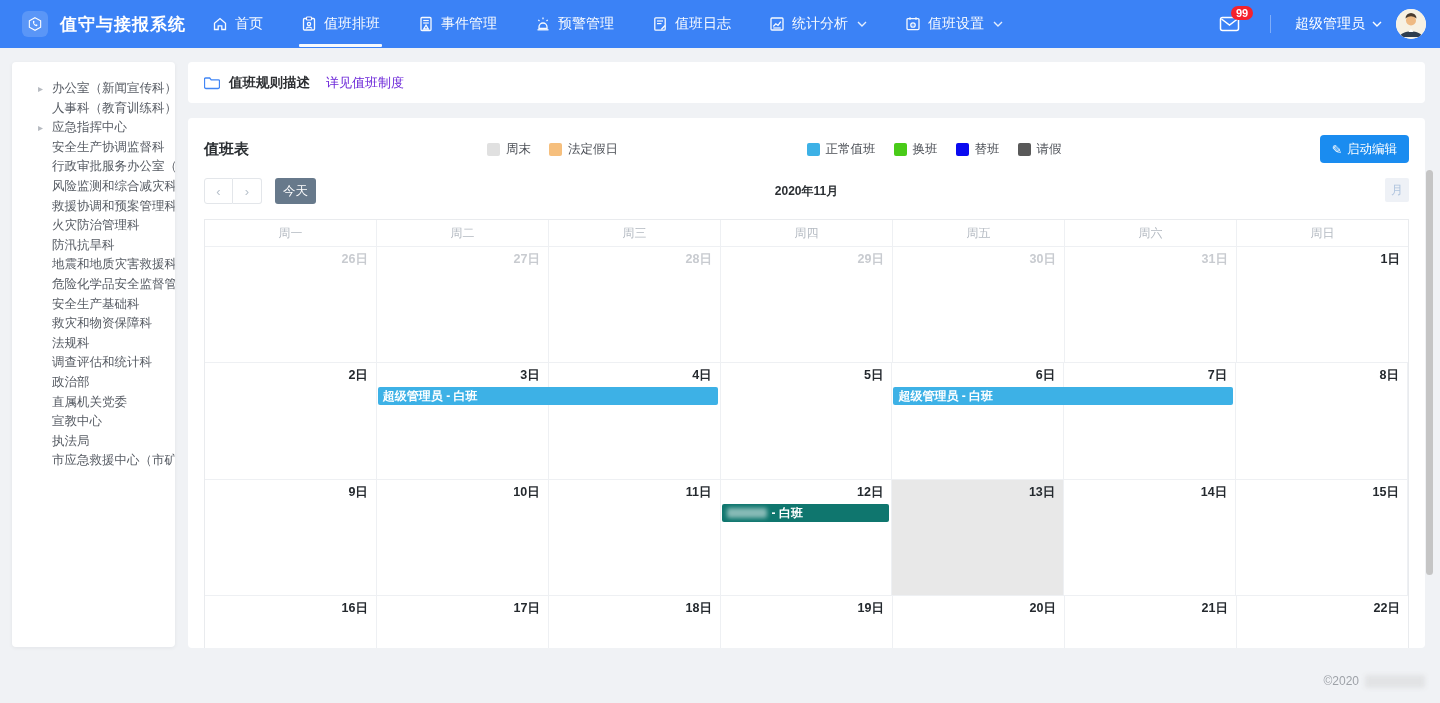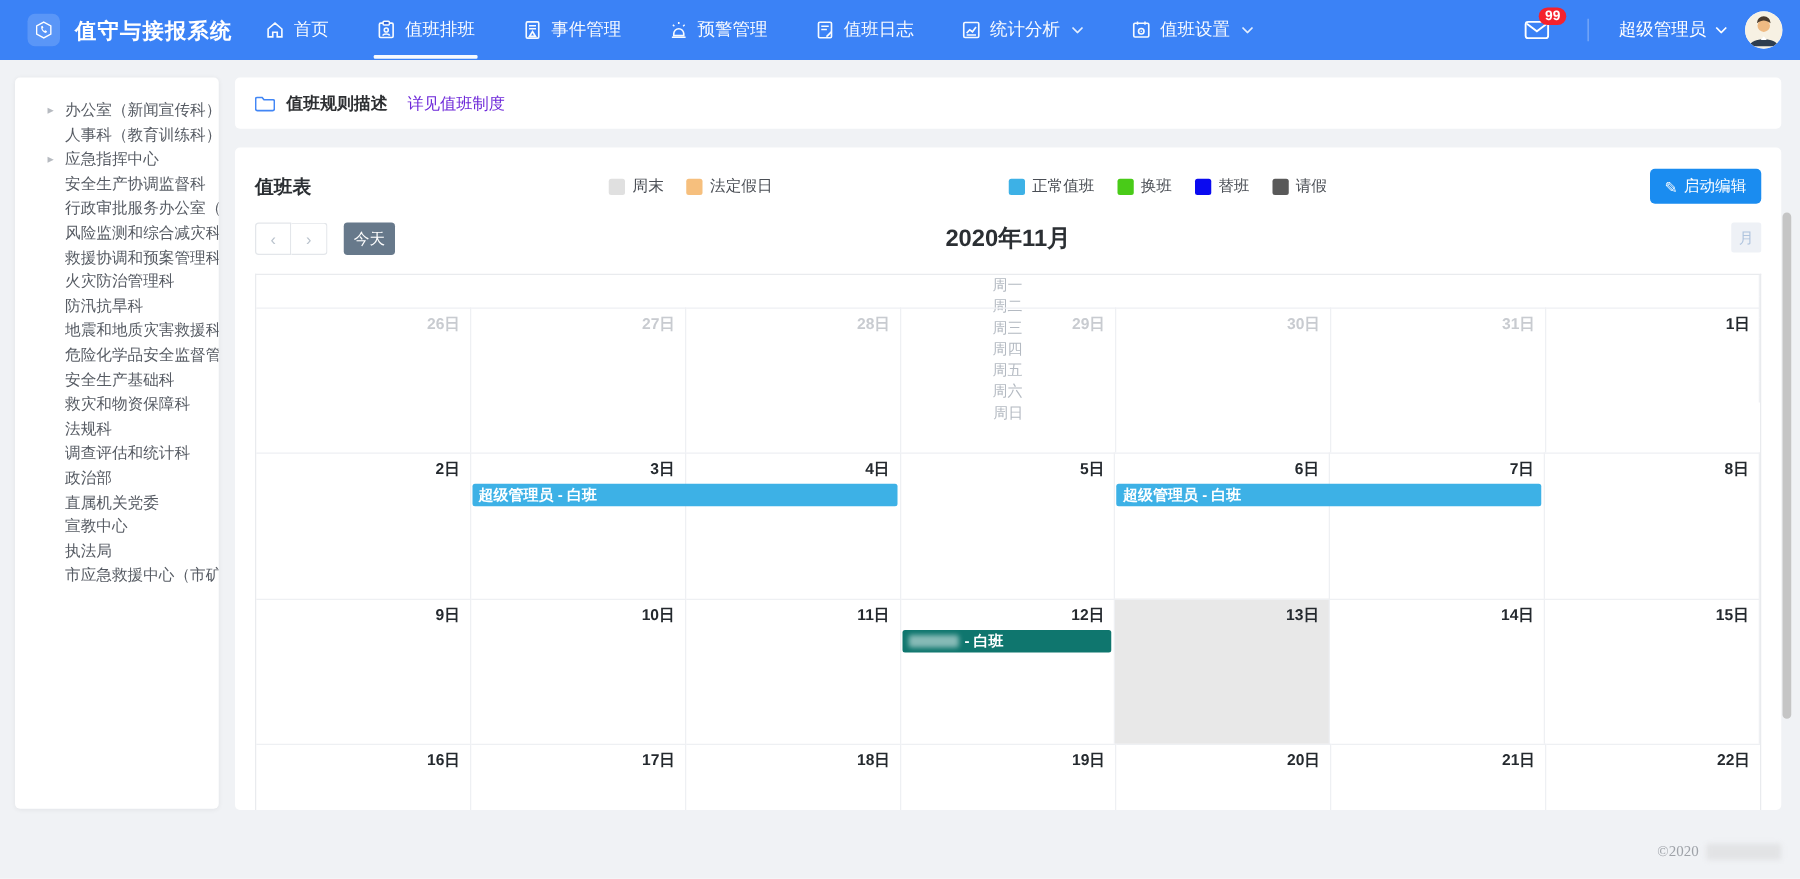--- a/index.html
+++ b/index.html
@@ -80,29 +80,29 @@
     font-size:13px; display:flex; align-items:center; justify-content:center; cursor:pointer;
   }
   .pn-btn.prev { border-radius:3px 0 0 3px; }
   .pn-btn.next { border-radius:0 3px 3px 0; border-left:none; }
   .today-btn {
     margin-left:13px; width:41px; height:26px; background:#67798b; border:none; border-radius:3px;
     color:#fff; font-size:12.5px; cursor:pointer; font-family:inherit;
   }
   .month-title {
     position:absolute; left:50%; top:50%; transform:translate(-50%,-50%);
-    font-size:19px; font-weight:bold; color:#2b2f33;
+    font-size:12px; font-weight:bold; color:#2b2f33;
   }
   .view-btn {
     position:absolute; right:0; top:2px; width:24px; height:24px; background:#eef1f6;
     border:none; border-radius:2px; color:#afc4de; font-size:12px; cursor:pointer; font-family:inherit;
   }
   
   .cal-grid { margin-top:13px; border:1px solid #e9ebee; border-bottom:none; }
-  .cal-head-row { display:flex; height:26px;flex-direction:column; }
+  .cal-head-row { display:flex; height:26px; }
   .cal-head-cell {
     flex:1; display:flex; align-items:center; justify-content:center;
     font-size:12px; color:#b4bac2; border-right:1px solid #eef0f3;
   }
   .cal-head-cell:last-child { border-right:none; }
   .cal-row { display:flex; height:116.3px; position:relative; }
   .cal-cell {
     flex:1; border-right:1px solid #eef0f3; border-top:1px solid #eef0f3;
     text-align:right; padding:4px 8px 0 0; font-size:12.5px; font-weight:bold;
     color:#24292e; cursor:pointer;
@@ -114,21 +114,21 @@
     position:absolute; top:25px; height:18px; background:#3db1e6; border-radius:2px;
     color:#fff; font-size:12px; font-weight:bold; line-height:18px; padding-left:5px;
     overflow:hidden; white-space:nowrap; cursor:pointer;
   }
   .redact {
     display:inline-block; width:40px; height:10px; background:rgba(255,255,255,.5);
     border-radius:2px; margin-right:5px; filter:blur(2px); vertical-align:middle;
   }
   
   .footer { position:absolute; top:674px; right:15px; display:flex; align-items:center; gap:6px; }
-  .copyright { font-size:12px; color:#9ea2a8;font-family:Liberation Serif, serif; }
+  .copyright { font-size:12px; color:#9ea2a8; }
   .blur-block { width:60px; height:13px; background:#e2e3e5; border-radius:2px; filter:blur(2px); }
   .scroll-thumb {
     position:absolute; left:1426px; top:170px; width:7px; height:405px;
     background:#c5c5c5; border-radius:3.5px; cursor:pointer;
   }
   svg { display:block; }
 </style>
 </head>
 <body>
 

